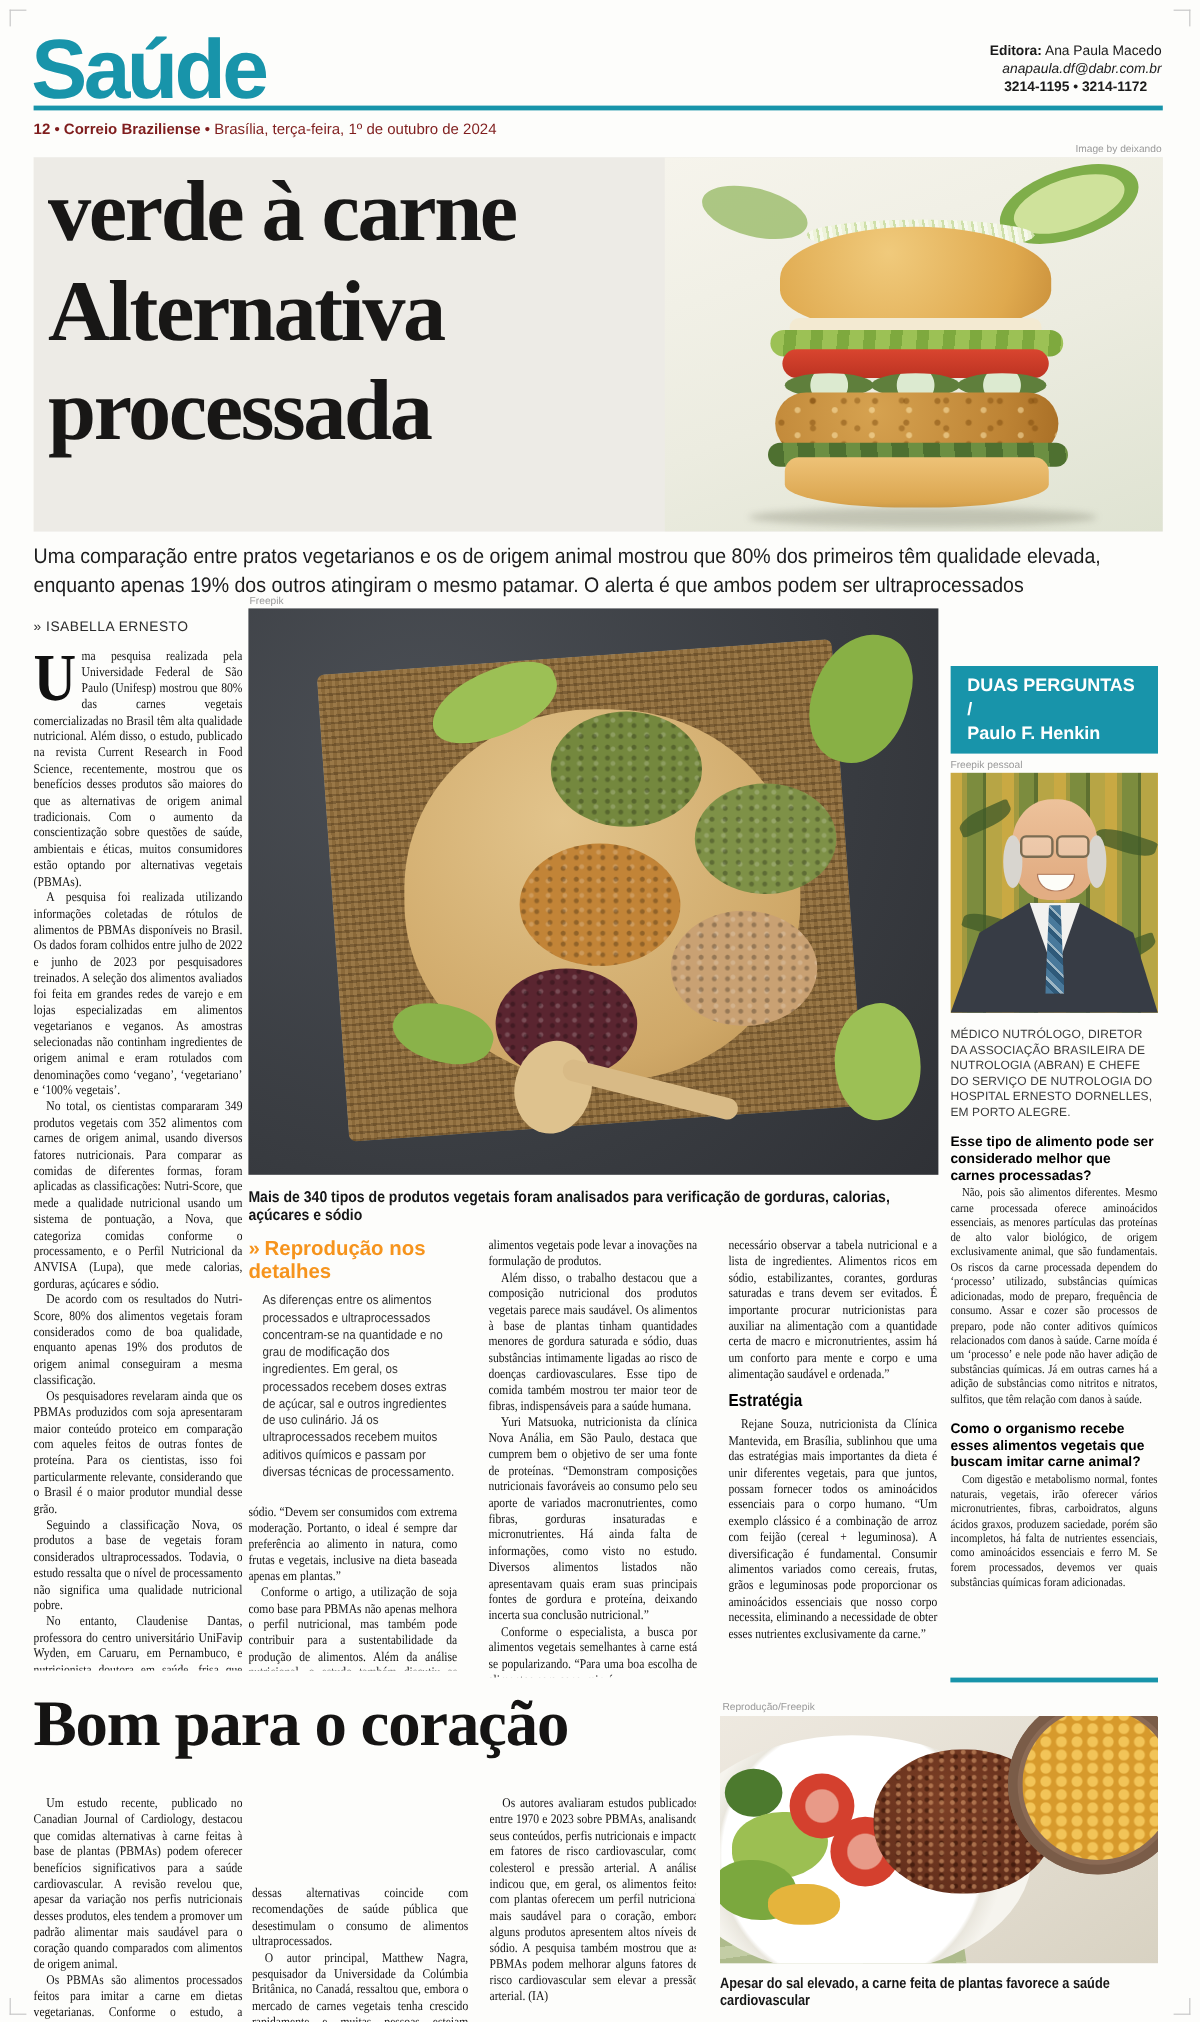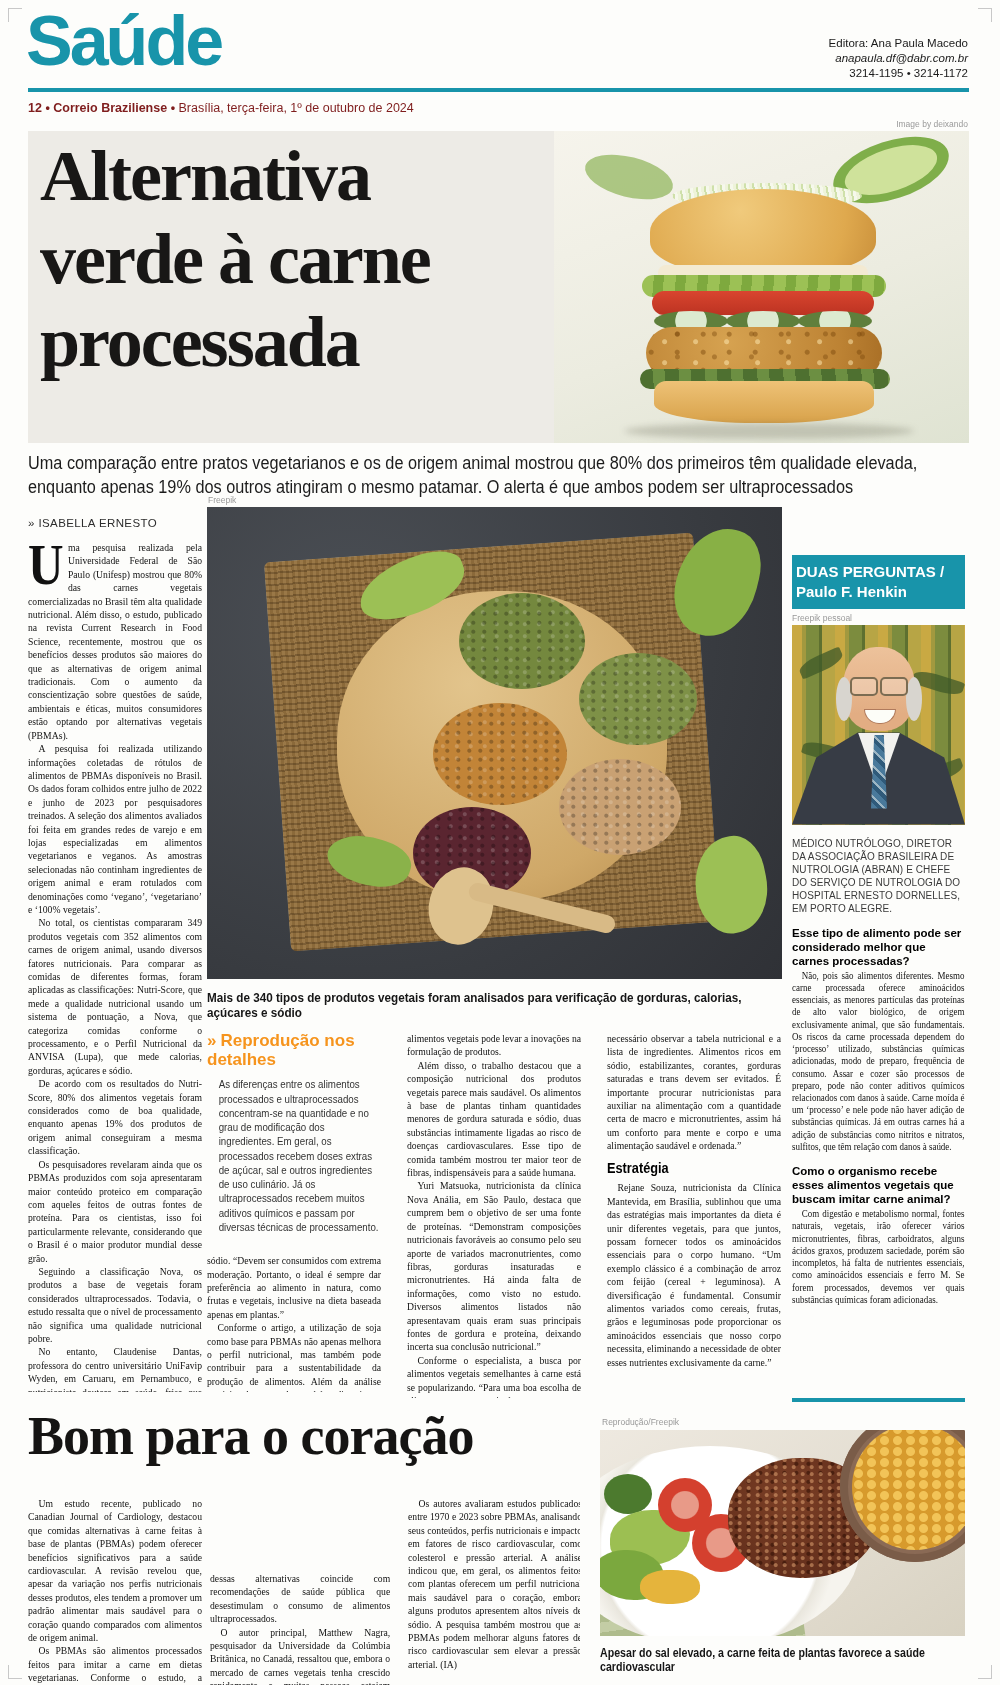--- a/index.html
+++ b/index.html
@@ -6,25 +6,25 @@
   .page{position:relative;width:1000px;height:1685px;background:#fdfdfb;overflow:hidden;
         font-family:"Liberation Sans",sans-serif;}
   
   .crop{position:absolute;width:13px;height:13px;}
   .crop.tl{left:8px;top:8px;border-left:1px solid #c8c8c8;border-top:1px solid #c8c8c8;}
   .crop.tr{right:8px;top:8px;border-right:1px solid #c8c8c8;border-top:1px solid #c8c8c8;}
   .crop.bl{left:8px;bottom:6px;border-left:1px solid #c8c8c8;border-bottom:1px solid #c8c8c8;}
   .crop.br{right:8px;bottom:6px;border-right:1px solid #c8c8c8;border-bottom:1px solid #c8c8c8;}
 
   
-  .section-title{position:absolute;left:26px;top:6px;font-size:70px;font-weight:bold;
+  .section-title{position:absolute;left:26px;top:23px;font-size:70px;font-weight:bold;
     letter-spacing:-3px;color:#1894aa;line-height:1;}
   .editor-block{position:absolute;right:32px;top:36px;text-align:right;font-size:11.5px;
     color:#1a1a1a;line-height:1.32;}
-  .editor-block .b{font-weight:normal;}
+  .editor-block .b{font-weight:bold;text-align:center;}
   .editor-block .em{font-style:italic;}
   .header-rule{position:absolute;left:28px;width:941px;top:88px;height:4px;background:#1894aa;}
   .folio{position:absolute;left:28px;top:101px;font-size:12.5px;color:#7f1d1d;}
   .folio .b{font-weight:bold;}
   .hero-credit{position:absolute;right:32px;top:119px;font-size:8.5px;color:#9a9a9a;}
 
   
   .hero{position:absolute;left:28px;top:131px;width:941px;height:312px;background:#edebe6;overflow:hidden;}
   .headline{position:absolute;left:12px;top:4px;font-family:"Liberation Serif",serif;
     font-weight:bold;font-size:72px;line-height:1.15;letter-spacing:-2px;color:#181716;}
@@ -118,21 +118,21 @@
   .box-kicker .gl{margin-right:4px;}
   .box-body{font-size:10.8px;line-height:1.32;color:#333;padding-left:13px;text-align:left;
     width:182px;transform:scaleX(0.9);transform-origin:0 0;}
   .colA-cont{margin-top:20px;}
   .subhead{font-weight:bold;font-size:14.5px;color:#000;margin:7px 0 4px 0;text-indent:0 !important;
     font-family:"Liberation Sans",sans-serif;}
 
   
   .sidebar{position:absolute;left:792px;top:555px;width:173px;max-height:840px;overflow:hidden;}
   .sb-box{background:#1894aa;color:#fff;font-weight:bold;font-size:15px;line-height:1.32;
-    padding:7px 4px;}
+    padding:7px 14px;}
   .sb-credit{font-size:8.5px;color:#999;margin:4px 0 2px 0;}
   .sb-photo{position:relative;width:173px;height:200px;overflow:hidden;
     background:repeating-linear-gradient(90deg,#c9a943 0 10px,#a2993f 10px 14px,#7c8c3e 14px 27px,#5e7030 27px 30px,#b7a545 30px 43px);}
   .sb-photo *{position:absolute;}
   .bam-leaf{background:#3f5a28;border-radius:50% 10% 50% 10%;opacity:.75;}
   .bl1{left:6px;top:30px;width:46px;height:16px;transform:rotate(-24deg);}
   .bl2{left:120px;top:50px;width:52px;height:16px;transform:rotate(18deg);}
   .bl3{left:10px;top:120px;width:50px;height:15px;transform:rotate(16deg);}
   .bl4{left:126px;top:140px;width:46px;height:15px;transform:rotate(-20deg);}
   .head{left:51px;top:22px;width:72px;height:84px;border-radius:46% 46% 42% 42%;
@@ -207,22 +207,22 @@
     <div class="b">3214-1195 • 3214-1172</div>
   </div>
   <div class="header-rule"></div>
   <div class="folio">
     <span class="b">12 • Correio Braziliense • </span><span>Brasília, terça-feira, 1º de outubro de 2024</span>
   </div>
   <div class="hero-credit">Image by deixando</div>
 
   <div class="hero">
     <div class="headline">
+      <span>verde à carne</span>
       <span>Alternativa</span>
-      <span>verde à carne</span>
       <span>processada</span>
     </div>
     <div class="burger">
       <div class="avo1"></div>
       <div class="avo2"></div>
       <div class="avo3"></div>
       <div class="sprout"></div>
       <div class="bun-top"></div>
       <div class="cheese"></div>
       <div class="lettuce1"></div>

